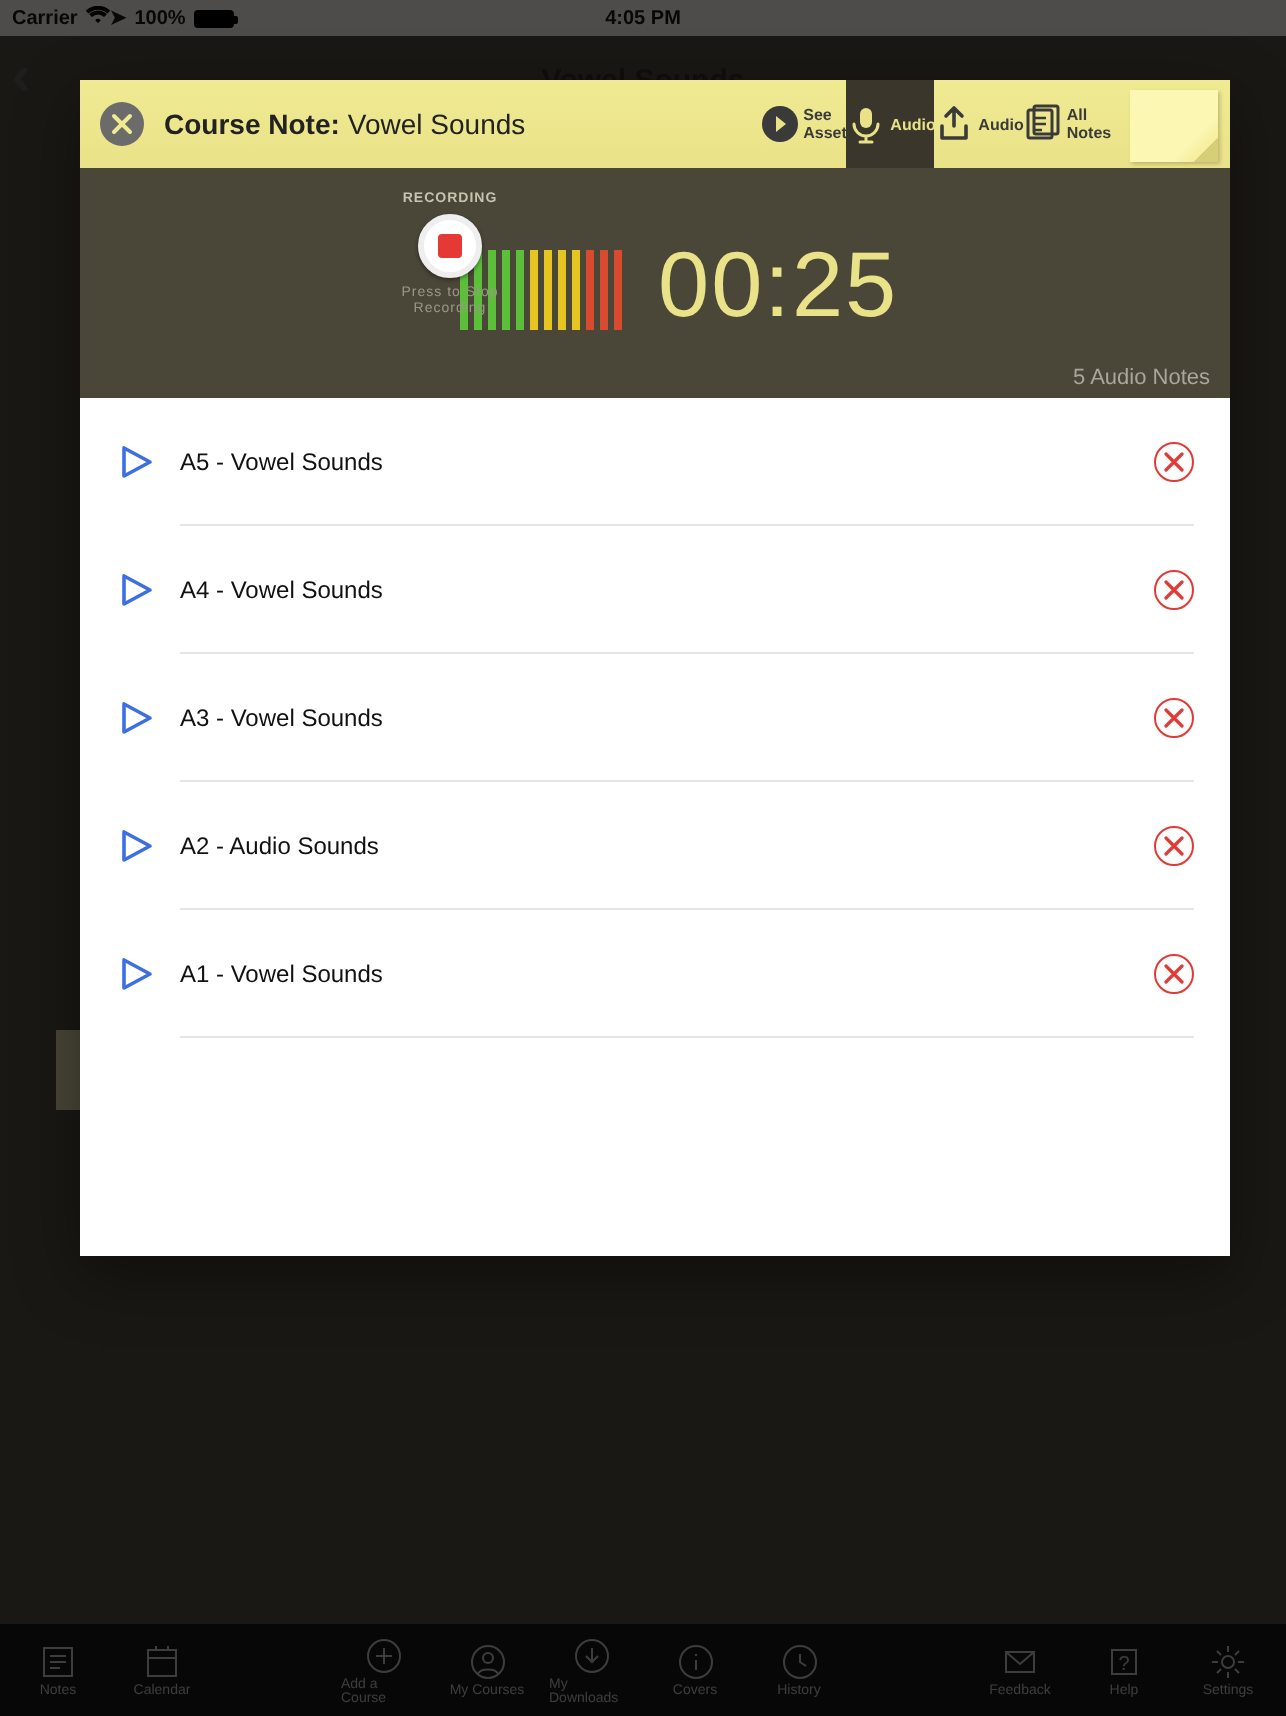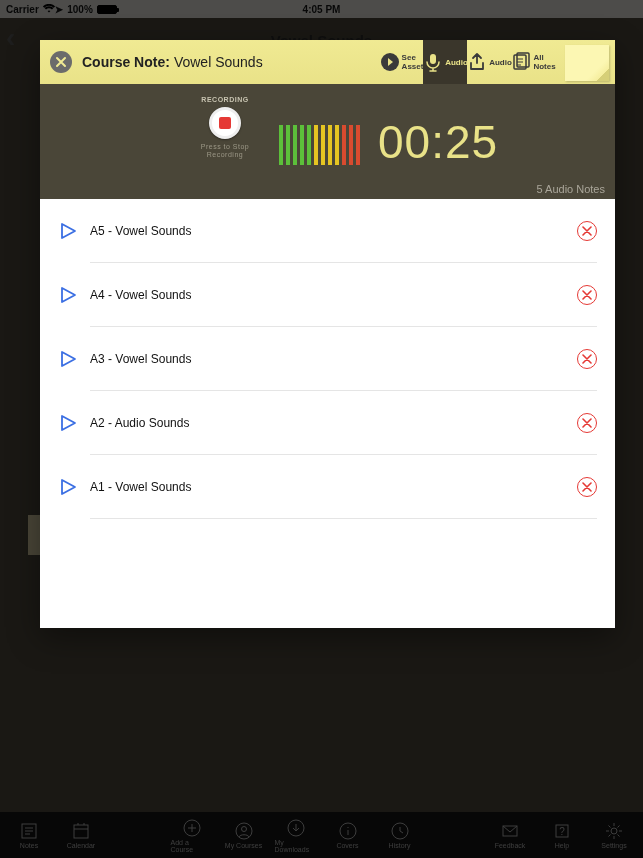--- a/index.html
+++ b/index.html
@@ -77,21 +77,21 @@
     box-shadow:1px 1px 2px rgba(0,0,0,0.2);
   }
   .stickynote::after {
     content:""; position:absolute; right:0; bottom:0; width:12px; height:12px;
     background:linear-gradient(135deg,transparent 50%,#d6cf78 50%);
   }
 
   .rec-panel {
     height:115px; background:#4a4638;
     display:flex; align-items:center; position:relative;
-    padding-left:109px;
+    padding-left:60px;
   }
   .rec-block {
     position:absolute; left:130px; top:12px; width:110px;
     display:flex; flex-direction:column; align-items:center;
     color:#c7c3b0; font-size:7px; letter-spacing:0.5px; font-weight:700;
     text-align:center;
   }
   .rec-btn {
     margin-top:4px;
     width:32px; height:32px; border-radius:50%;

